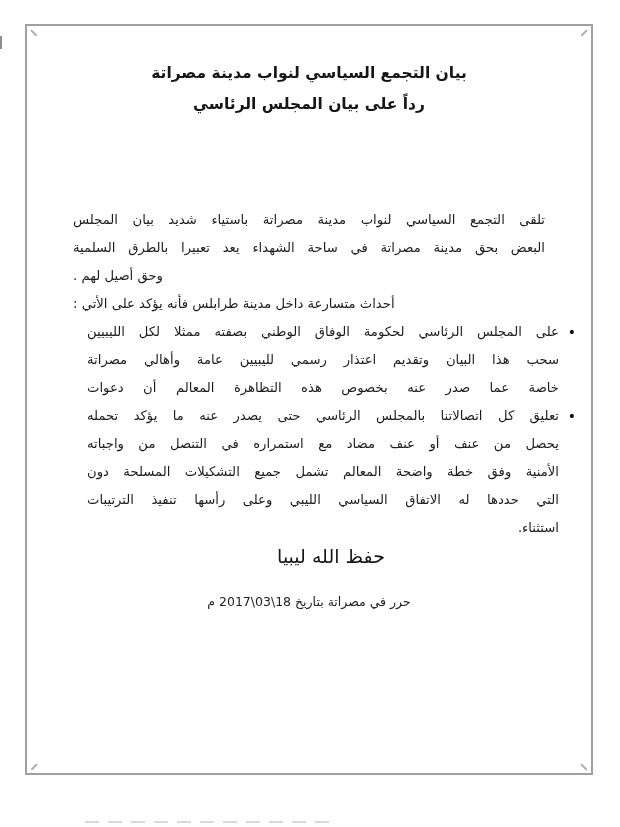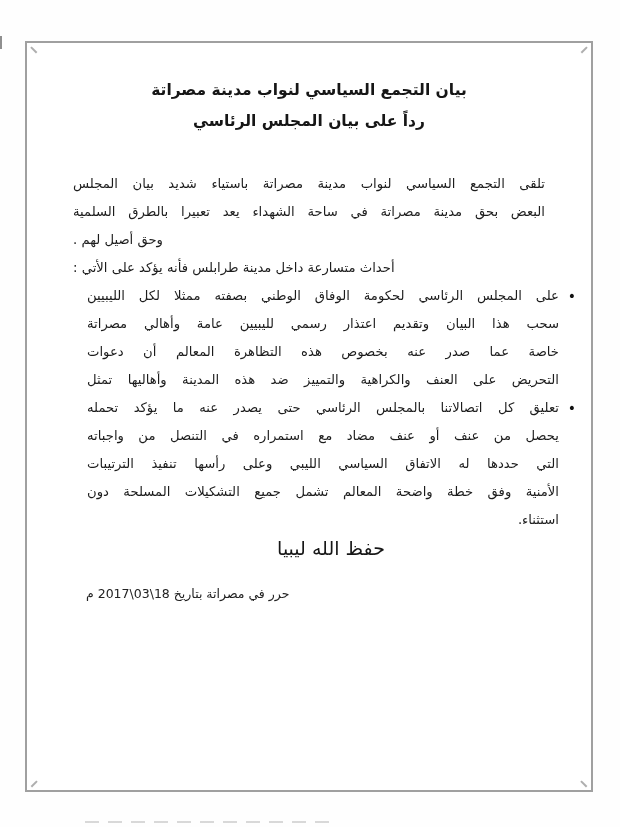--- a/index.html
+++ b/index.html
@@ -7,21 +7,21 @@
   body {
     position:relative;
     width:620px; height:827px;
     background:#fefefe;
     font-family:"DejaVu Sans", sans-serif;
     color:#1e1e1e;
     overflow:hidden;
   }
   .doc-frame {
     position:absolute;
-    left:25px; top:41px;
+    left:25px; top:24px;
     width:568px; height:751px;
     border:2px solid #a0a0a0;
     background:#fff;
   }
   
   .tick {
     position:absolute;
     width:8px; height:1.5px;
     background:#9a9a9a;
     opacity:.8;
@@ -37,21 +37,21 @@
     direction:rtl;
   }
   .title-line {
     font-size:15.5px;
     font-weight:bold;
     line-height:31px;
     text-align:center;
     letter-spacing:0;
     color:#161616;
   }
-  .body-text { margin-top:33px; }
+  .body-text { margin-top:86px; }
   .line {
     font-size:13.2px;
     line-height:28px;
     height:28px;
     text-align:justify;
     text-align-last:justify;
     color:#1c1c1c;
   }
   .line.last-left  { text-align-last:left; }
   .line.last-right { text-align-last:right; }
@@ -80,21 +80,21 @@
   .dateline {
     margin-top:18px;
     margin-left:13px;
     font-size:12.5px;
     line-height:28px;
     text-align:left;      
     direction:rtl;
     text-align:right\9;
   }
   
-  .dateline { text-align:left; margin-right:13px; color:#222; }
+  .dateline { text-align:center; margin-right:13px; color:#222; }
 
   
   .edge-artifact {
     position:absolute;
     left:0; top:36px;
     width:2px; height:13px;
     background:#8f8f8f;
   }
   .bottom-dashes {
     position:absolute;
@@ -126,28 +126,27 @@
           <div class="line last-left">وحق أصيل لهم .</div>
         </div>
         <div class="para">
           <div class="line last-left">أحداث متسارعة داخل مدينة طرابلس فأنه يؤكد على الأتي :</div>
         </div>
         <div class="para bullet">
           <span class="bullet-dot">•</span>
           <div class="line">على المجلس الرئاسي لحكومة الوفاق الوطني بصفته ممثلا لكل الليبيين</div>
           <div class="line">سحب هذا البيان وتقديم اعتذار رسمي لليبيين عامة وأهالي مصراتة</div>
           <div class="line">خاصة عما صدر عنه بخصوص هذه التظاهرة المعالم أن دعوات</div>
-          <div class="line">التحريض على العنف والكراهية والتمييز ضد هذه المدينة وأهاليها تمثل</div>
         </div>
         <div class="para bullet">
           <span class="bullet-dot">•</span>
           <div class="line">تعليق كل اتصالاتنا بالمجلس الرئاسي حتى يصدر عنه ما يؤكد تحمله</div>
           <div class="line">يحصل من عنف أو عنف مضاد مع استمراره في التنصل من واجباته</div>
+          <div class="line">الأمنية وفق خطة واضحة المعالم تشمل جميع التشكيلات المسلحة دون</div>
           <div class="line">التي حددها له الاتفاق السياسي الليبي وعلى رأسها تنفيذ الترتيبات</div>
-          <div class="line">الأمنية وفق خطة واضحة المعالم تشمل جميع التشكيلات المسلحة دون</div>
           <div class="line last-right">استثناء.</div>
         </div>
       </div>
 
     <div class="closing">حفظ الله ليبيا</div>
 
     <div class="dateline">حرر في مصراتة بتاريخ 18\03\2017 م</div>
   </div>
 </div>
 

